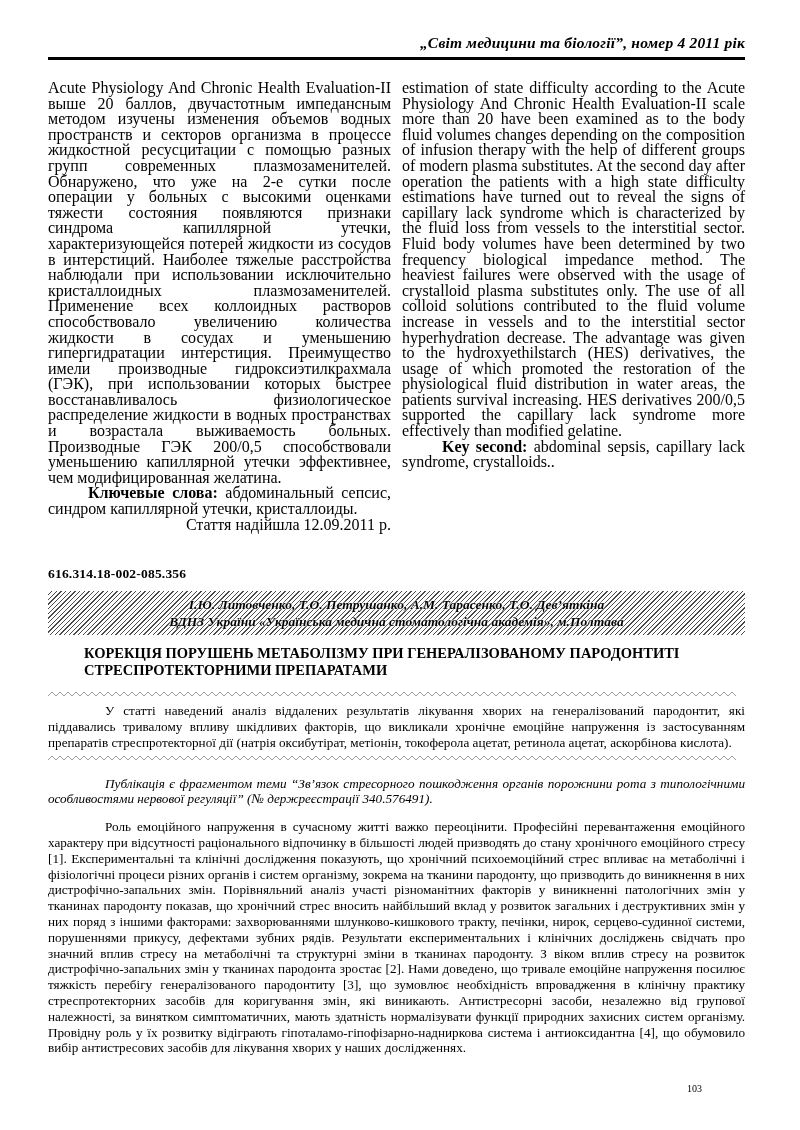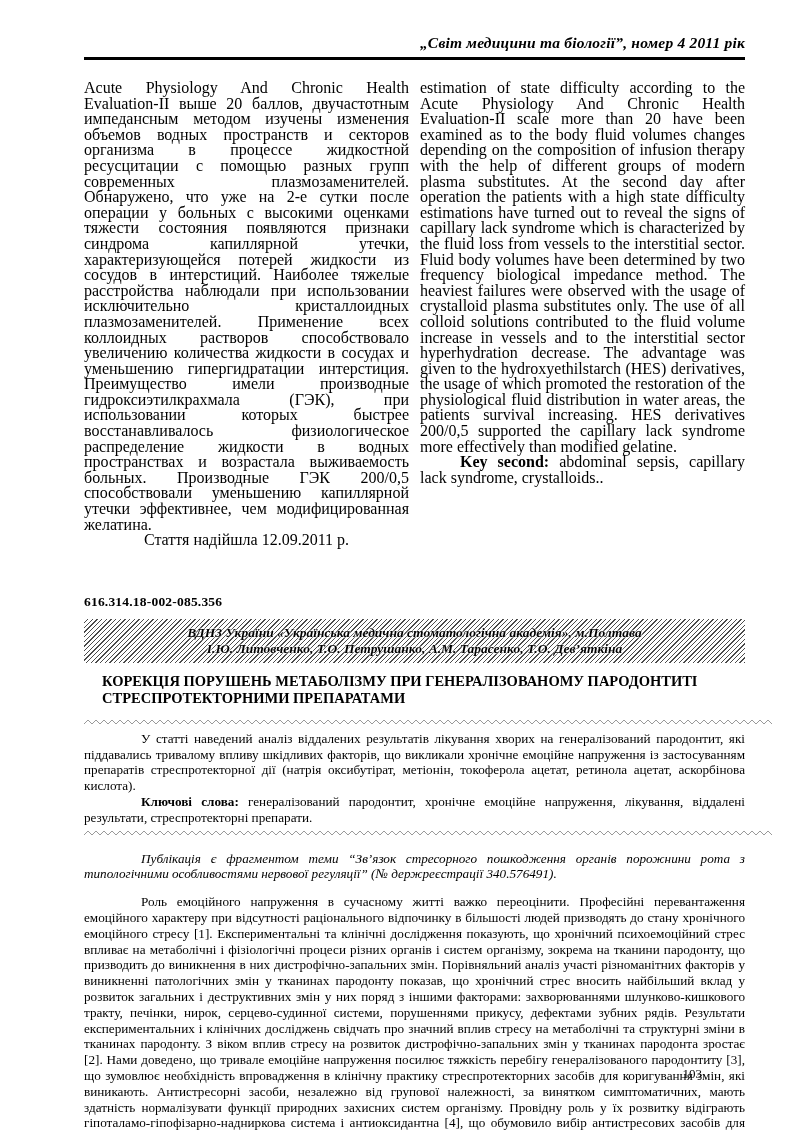--- a/index.html
+++ b/index.html
@@ -2,40 +2,40 @@
 <html><head>
 <meta charset="utf-8">
 <style>
   html,body{margin:0;padding:0;background:#e8e8e8;}
   .page{
     position:relative;
     width:800px;height:1130px;
     margin:0 auto;
     background:#ffffff;
     box-sizing:border-box;
-    padding:34px 55px 0 84px;
+    padding:34px 55px 0 48px;
     font-family:"Liberation Serif","DejaVu Serif",serif;
     color:#000;
     overflow:hidden;
   }
   .journal-title{
     text-align:right;
     font-weight:bold;
     font-style:italic;
     font-size:15.5px;
     letter-spacing:.2px;
     margin-bottom:5px;
   }
   .header-rule{height:3px;background:#000;}
   .columns{display:flex;gap:11px;margin-top:20px;}
   .col{flex:1 1 0;font-size:16px;line-height:15.6px;text-align:justify;}
   .col p{margin:0;}
   .kw{ text-indent:40px; }
-  .received{text-align:center;}
-  .udc{margin-top:46px;font-weight:bold;font-size:13.5px;letter-spacing:.2px;}
+  .received{text-align:right;}
+  .udc{margin-top:34px;font-weight:bold;font-size:13.5px;letter-spacing:.2px;}
   .banner{
     margin-top:9px;
     padding:6px 4px 5px;
     text-align:center;
     font-weight:bold;
     font-style:italic;
     font-size:13.5px;
     line-height:16.5px;
     background:repeating-linear-gradient(135deg,#ffffff 0px,#ffffff 2.4px,#4a4a4a 2.4px,#4a4a4a 3.3px);
   }
@@ -52,64 +52,64 @@
   .zigzag{display:block;margin-top:12px;}
   .zigzag2{display:block;margin-top:4px;}
   .fulltext{font-size:13.2px;line-height:15.8px;text-align:justify;}
   .fulltext p{margin:0;}
   .ind{text-indent:57px;font-family:Liberation Serif, serif;}
   .abs-uk{margin-top:6px;}
   .fragment{margin-top:15px;font-style:italic;}
   .body-text{margin-top:12px;}
   .page-number{
     position:absolute;
-    right:98px;bottom:48px;
-    font-size:13px;
+    right:98px;bottom:36px;
+    font-size:10px;
   }
 </style>
 </head>
 <body>
 
 <div class="page">
 
   <div class="journal-title">„Світ медицини та біології”, номер 4 2011 рік</div>
   <div class="header-rule"></div>
 
   <div class="columns">
     <div class="col">
       <p>Acute Physiology And Chronic Health Evaluation-II выше 20 баллов, двучастотным импедансным методом изучены изменения объемов водных пространств и секторов организма в процессе жидкостной ресусцитации с помощью разных групп современных плазмозаменителей. Обнаружено, что уже на 2-е сутки после операции у больных с высокими оценками тяжести состояния появляются признаки синдрома капиллярной утечки, характеризующейся потерей жидкости из сосудов в интерстиций. Наиболее тяжелые расстройства наблюдали при использовании исключительно кристаллоидных плазмозаменителей. Применение всех коллоидных растворов способствовало увеличению количества жидкости в сосудах и уменьшению гипергидратации интерстиция. Преимущество имели производные гидроксиэтилкрахмала (ГЭК), при использовании которых быстрее восстанавливалось физиологическое распределение жидкости в водных пространствах и возрастала выживаемость больных. Производные ГЭК 200/0,5 способствовали уменьшению капиллярной утечки эффективнее, чем модифицированная желатина.</p>
+      <p class="kw"><b>Ключевые слова:</b><span> абдоминальный сепсис, синдром капиллярной утечки, кристаллоиды.</span></p>
       <p class="received">Стаття надійшла 12.09.2011 р.</p>
     </div>
     <div class="col">
       <p>estimation of state difficulty according to the Acute Physiology And Chronic Health Evaluation-II scale more than 20 have been examined as to the body fluid volumes changes depending on the composition of infusion therapy with the help of different groups of modern plasma substitutes. At the second day after operation the patients with a high state difficulty estimations have turned out to reveal the signs of capillary lack syndrome which is characterized by the fluid loss from vessels to the interstitial sector. Fluid body volumes have been determined by two frequency biological impedance method. The heaviest failures were observed with the usage of crystalloid plasma substitutes only. The use of all colloid solutions contributed to the fluid volume increase in vessels and to the interstitial sector hyperhydration decrease. The advantage was given to the hydroxyethilstarch (HES) derivatives, the usage of which promoted the restoration of the physiological fluid distribution in water areas, the patients survival increasing. HES derivatives 200/0,5 supported the capillary lack syndrome more effectively than modified gelatine.</p>
       <p class="kw"><b>Key second:</b><span> abdominal sepsis, capillary lack syndrome, crystalloids..</span></p>
     </div>
   </div>
 
   <div class="udc">616.314.18-002-085.356</div>
 
   <div class="banner">
+    <div>І.Ю. Литовченко, Т.О. Петрушанко, А.М. Тарасенко, Т.О. Дев’яткіна</div>
     <div>ВДНЗ України «Українська медична стоматологічна академія», м.Полтава</div>
-    <div>І.Ю. Литовченко, Т.О. Петрушанко, А.М. Тарасенко, Т.О. Дев’яткіна</div>
   </div>
 
   <div class="article-title">КОРЕКЦІЯ ПОРУШЕНЬ МЕТАБОЛІЗМУ ПРИ ГЕНЕРАЛІЗОВАНОМУ ПАРОДОНТИТІ СТРЕСПРОТЕКТОРНИМИ ПРЕПАРАТАМИ</div>
 
   <svg class="zigzag" width="688" height="6" xmlns="http://www.w3.org/2000/svg">
     <defs>
       <pattern id="zz1" width="8" height="6" patternUnits="userSpaceOnUse">
         <path d="M0 5 L4 1 L8 5" fill="none" stroke="#9a9a9a" stroke-width="1"></path>
       </pattern>
     </defs>
     <rect width="688" height="6" fill="url(#zz1)"></rect>
   </svg>
 
   <div class="fulltext abs-uk">
     <p class="ind">У статті наведений аналіз віддалених результатів лікування хворих на генералізований пародонтит, які піддавались тривалому впливу шкідливих факторів, що викликали хронічне емоційне напруження із застосуванням препаратів стреспротекторної дії (натрія оксибутірат, метіонін, токоферола ацетат, ретинола ацетат, аскорбінова кислота).</p>
-    <p class="ind"><b>Ключові слова:</b><span> генералізований пародонтит, хронічне емоційне напруження, лікування, віддалені результати, стреспротекторні препарати.</span></p>
   </div>
 
   <svg class="zigzag2" width="688" height="6" xmlns="http://www.w3.org/2000/svg">
     <defs>
       <pattern id="zz2" width="8" height="6" patternUnits="userSpaceOnUse">
         <path d="M0 5 L4 1 L8 5" fill="none" stroke="#9a9a9a" stroke-width="1"></path>
       </pattern>
     </defs>
     <rect width="688" height="6" fill="url(#zz2)"></rect>
   </svg>

